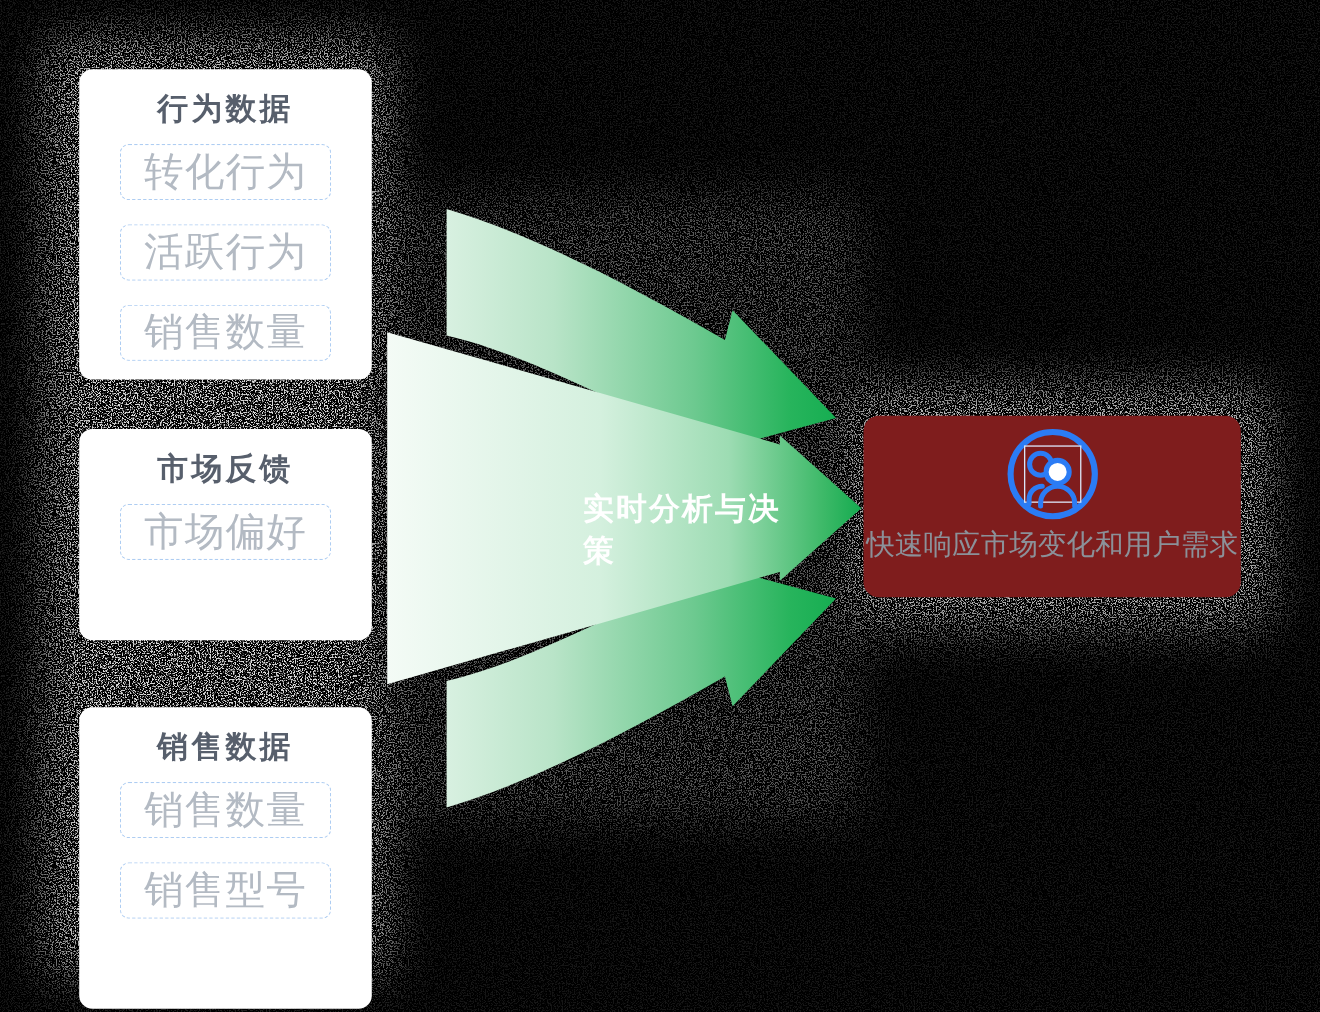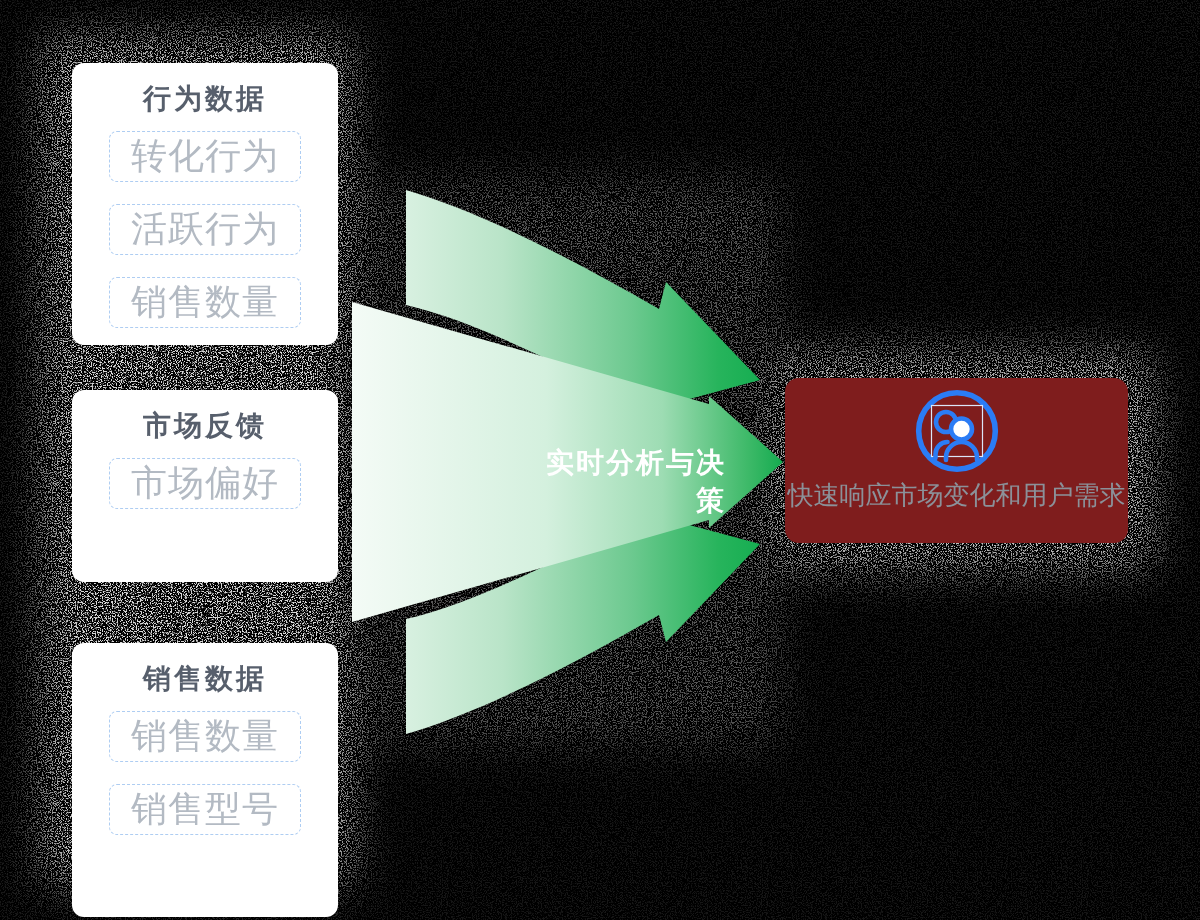--- a/index.html
+++ b/index.html
@@ -16,21 +16,21 @@
 
   .card-title{margin:20px 12px 16px;text-align:center;font-size:28px;line-height:32px;
               font-weight:600;color:#575f6c;letter-spacing:3px;}
   .card-item{width:192px;height:51px;margin:0 auto;box-sizing:border-box;
              border:1.5px dashed #aecdf2;border-radius:8px;
              display:flex;align-items:center;justify-content:center;
              font-size:36px;color:#b3bac3;letter-spacing:1px;background:#fff;}
   .card-item + .card-item{margin-top:22px;}
 
   .flow-label{position:absolute;left:530px;top:444px;width:196px;z-index:2;
-              text-align:right;font-size:28px;font-weight:700;color:#ffffff;letter-spacing:2px;}
+              text-align:left;font-size:28px;font-weight:700;color:#ffffff;letter-spacing:2px;}
 
   .result-card{position:absolute;left:785px;top:378px;width:343px;height:165px;z-index:2;
                background:#7f1d1d;border-radius:14px;display:flex;flex-direction:column;align-items:center;}
   .result-icon{margin-top:10px;}
   .result-text{margin-top:4px;font-size:26px;color:#8b9199;letter-spacing:0px;white-space:nowrap;}
 </style>
 </head>
 <body>
 
 <div class="canvas">

